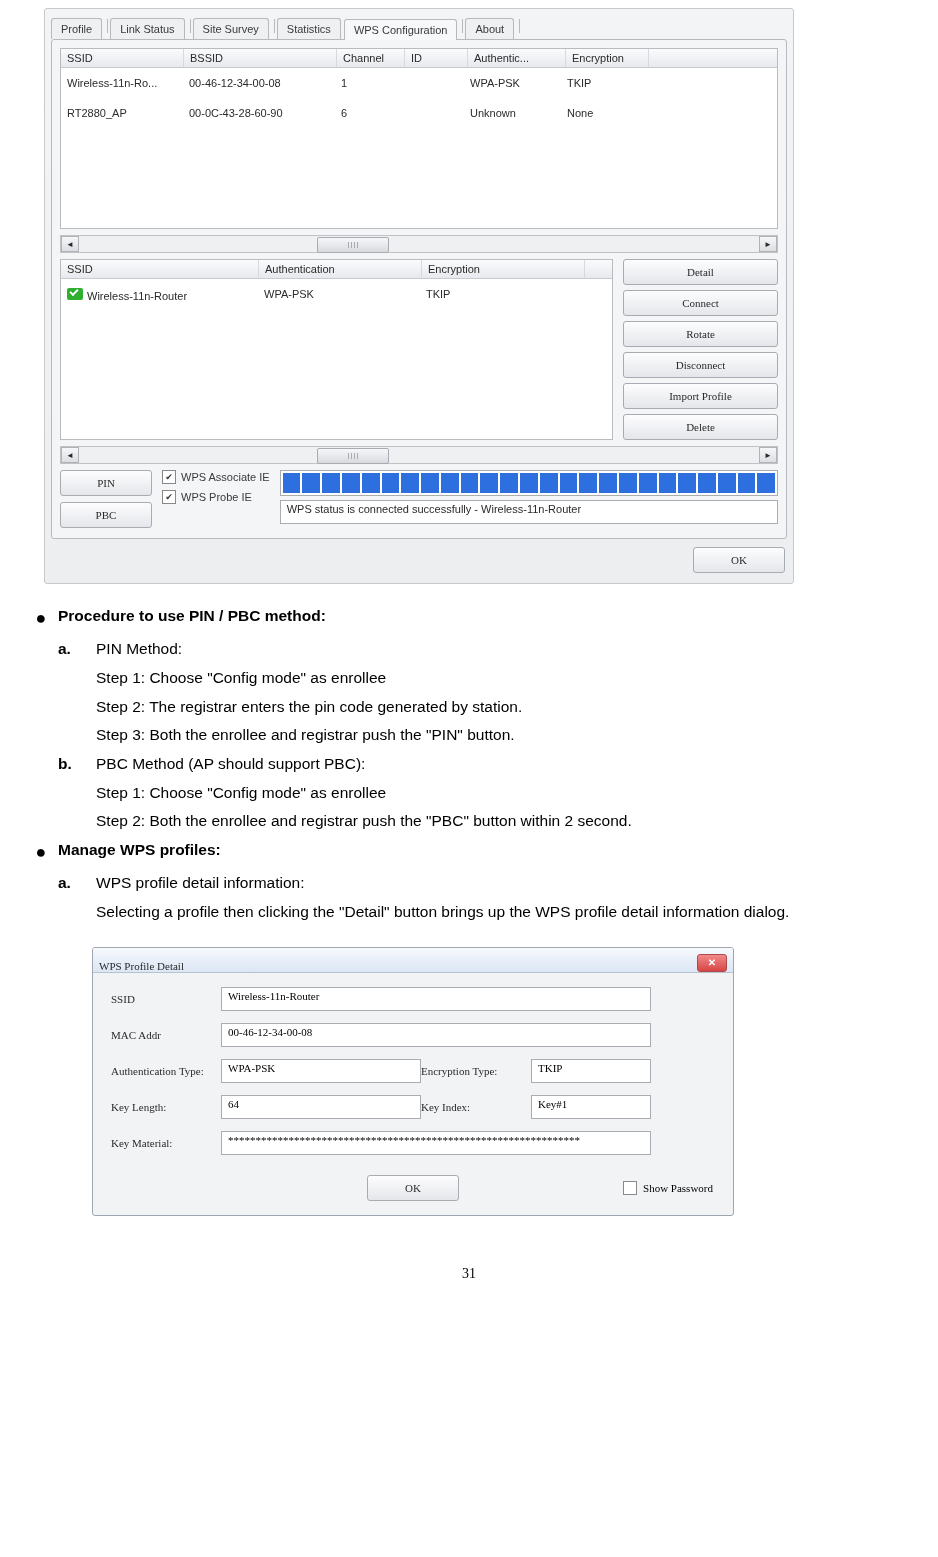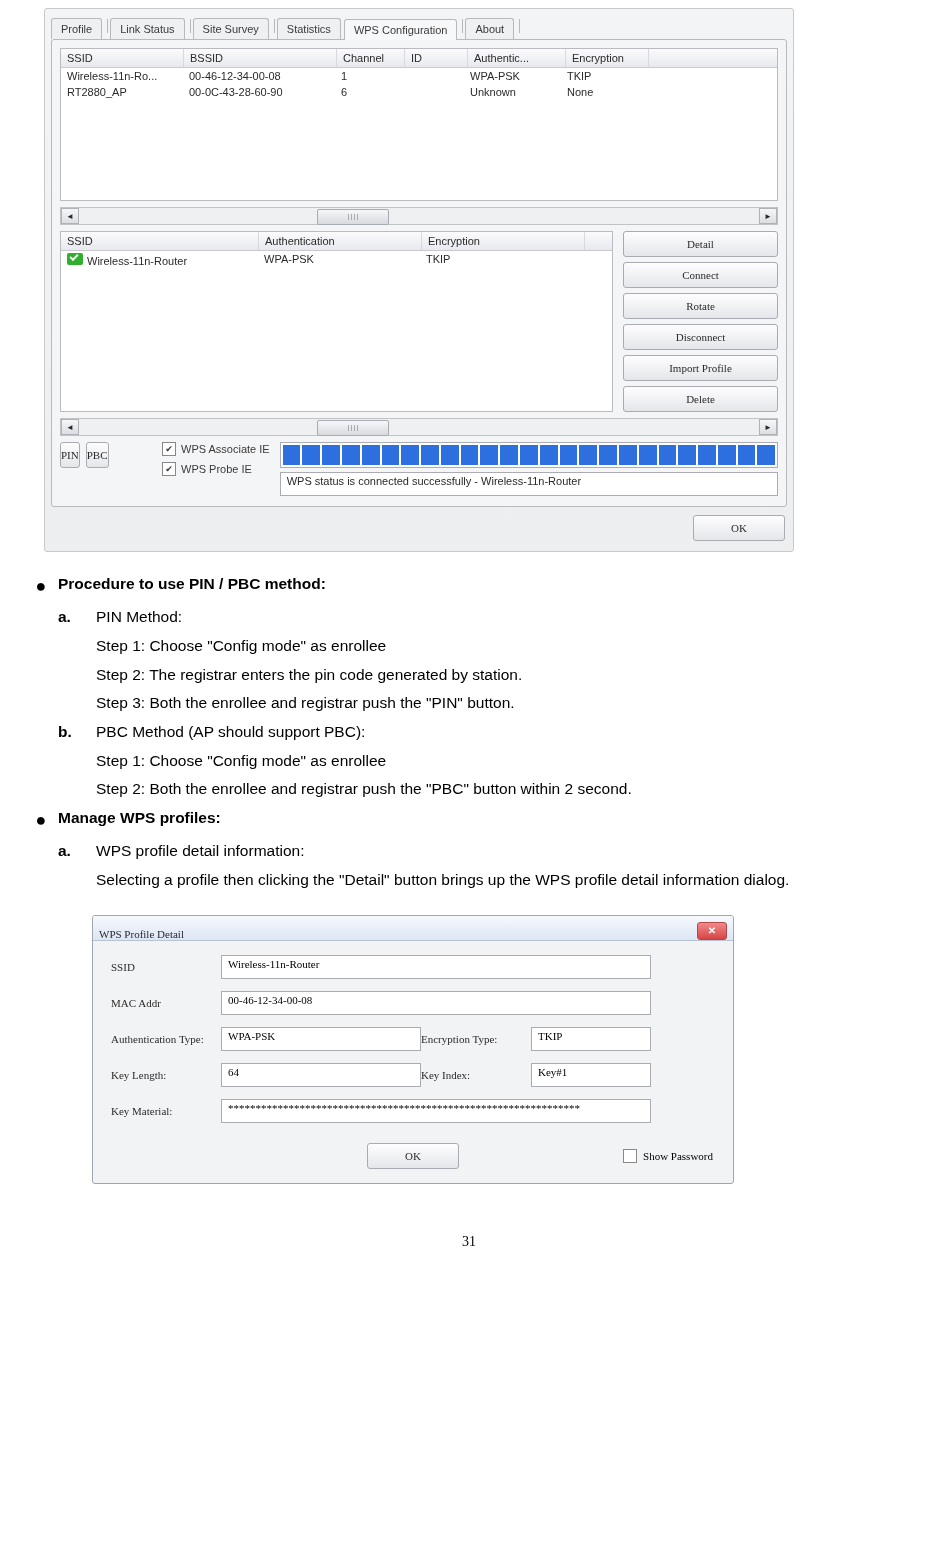--- a/index.html
+++ b/index.html
@@ -10,21 +10,21 @@
   .tab{padding:4px 9px;border:1px solid #b7b9bc;border-bottom:none;background:#eef0f2;border-radius:3px 3px 0 0;margin-right:3px;color:#3a3a3a}
   .tab.active{background:#f7f8fa;font-weight:normal;position:relative;top:1px}
   .sep{width:1px;height:14px;background:#b7b9bc;margin:0 2px;align-self:center}
   .panel{border:1px solid #b7b9bc;margin:0 6px 8px 6px;background:#f4f5f7;border-radius:3px}
   
   .tblwrap{margin:8px 8px 6px 8px;display:flex}
   .tbl{border:1px solid #b9bbc0;background:#fff;flex:1;font-size:11px}
   .thead{display:flex;background:linear-gradient(#fbfbfd,#e7e9ee);border-bottom:1px solid #c8cacd}
   .th{padding:3px 6px;border-right:1px solid #d7d9dc;white-space:nowrap}
   .trow{display:flex;padding:1px 0}
-  .td{padding:1px 6px;white-space:nowrap}
+  .td{padding:8px 6px;white-space:nowrap}
   .c-ssid{width:110px}.c-bssid{width:140px}.c-ch{width:55px}.c-id{width:50px}.c-auth{width:85px}.c-enc{width:70px}
   .sidecol{width:155px;margin-left:10px;display:flex;flex-direction:column;gap:6px}
   .btn{display:flex;align-items:center;justify-content:center;height:24px;border:1px solid #a8abb1;border-radius:3px;background:linear-gradient(#fdfdfe,#e4e6ea);font-family:Tahoma;font-size:11px;color:#2a2a2a;cursor:pointer}
   .btn.small{height:22px;padding:0 6px}
   .grpbox{border:1px solid #c0c2c6;border-radius:3px;padding:6px 6px 8px 6px;position:relative;margin-top:4px}
   .grpbox .legend{position:absolute;top:-8px;left:8px;background:#f4f5f7;padding:0 4px;font-size:10.5px;color:#3a3a3a}
   .pincode{display:flex;gap:6px;align-items:center}
   .txtbox{border:1px solid #a9acb1;background:#fff;height:18px;padding:1px 4px;font-family:Tahoma;font-size:11px;flex:1}
   .configbox{border:3px solid #e00000;border-radius:8px;padding:4px 6px 8px 6px;position:relative}
   .configbox .inner{border:1px solid #c0c2c6;border-radius:3px;padding:8px 6px 6px 6px;position:relative}
@@ -37,21 +37,21 @@
   .sb-thumb{position:absolute;left:35%;top:0;width:70px;height:14px;border:1px solid #a8abb1;background:linear-gradient(#f6f7f9,#d8dade);border-radius:2px;display:flex;align-items:center;justify-content:center}
   .sb-thumb::after{content:"";width:10px;height:6px;background:repeating-linear-gradient(90deg,#a8abb1 0 1px,transparent 1px 3px)}
   
   .tbl2wrap{margin:6px 8px 6px 8px;display:flex}
   .c2-ssid{width:185px}.c2-auth{width:150px}.c2-enc{width:150px}
   .checkicon{display:inline-block;width:16px;height:12px;background:#2fae2f;border-radius:2px;margin-right:4px;position:relative}
   .checkicon::after{content:"";position:absolute;left:3px;top:1px;width:6px;height:3px;border-left:2px solid #fff;border-bottom:2px solid #fff;transform:rotate(-45deg)}
   .sidecol2{width:155px;margin-left:10px;display:flex;flex-direction:column;gap:5px}
   
   .bottomrow{display:flex;align-items:flex-start;margin:6px 8px 10px 8px;gap:10px}
-  .bcol1{width:92px;display:flex;flex-direction:row;gap:6px}
+  .bcol1{width:92px;display:flex;flex-direction:column;gap:6px}
   .bcol2{display:flex;flex-direction:column;gap:6px;font-size:11px;color:#3a3a3a}
   .chk{display:flex;align-items:center;gap:5px}
   .chkbox{width:12px;height:12px;border:1px solid #888;background:#fff;display:flex;align-items:center;justify-content:center;font-size:9px}
   .bcol3{flex:1;display:flex;flex-direction:column;gap:4px}
   .progress{height:20px;border:1px solid #a9acb1;background:#fff;display:flex;padding:2px;gap:2px}
   .progress .seg{flex:1;background:#2e6fe0}
   .status{border:1px solid #a9acb1;background:#fff;padding:2px 6px;height:18px}
   .okrow{display:flex;justify-content:flex-end;margin:8px 8px 10px 0}
   .okrow .btn{width:90px}
   

